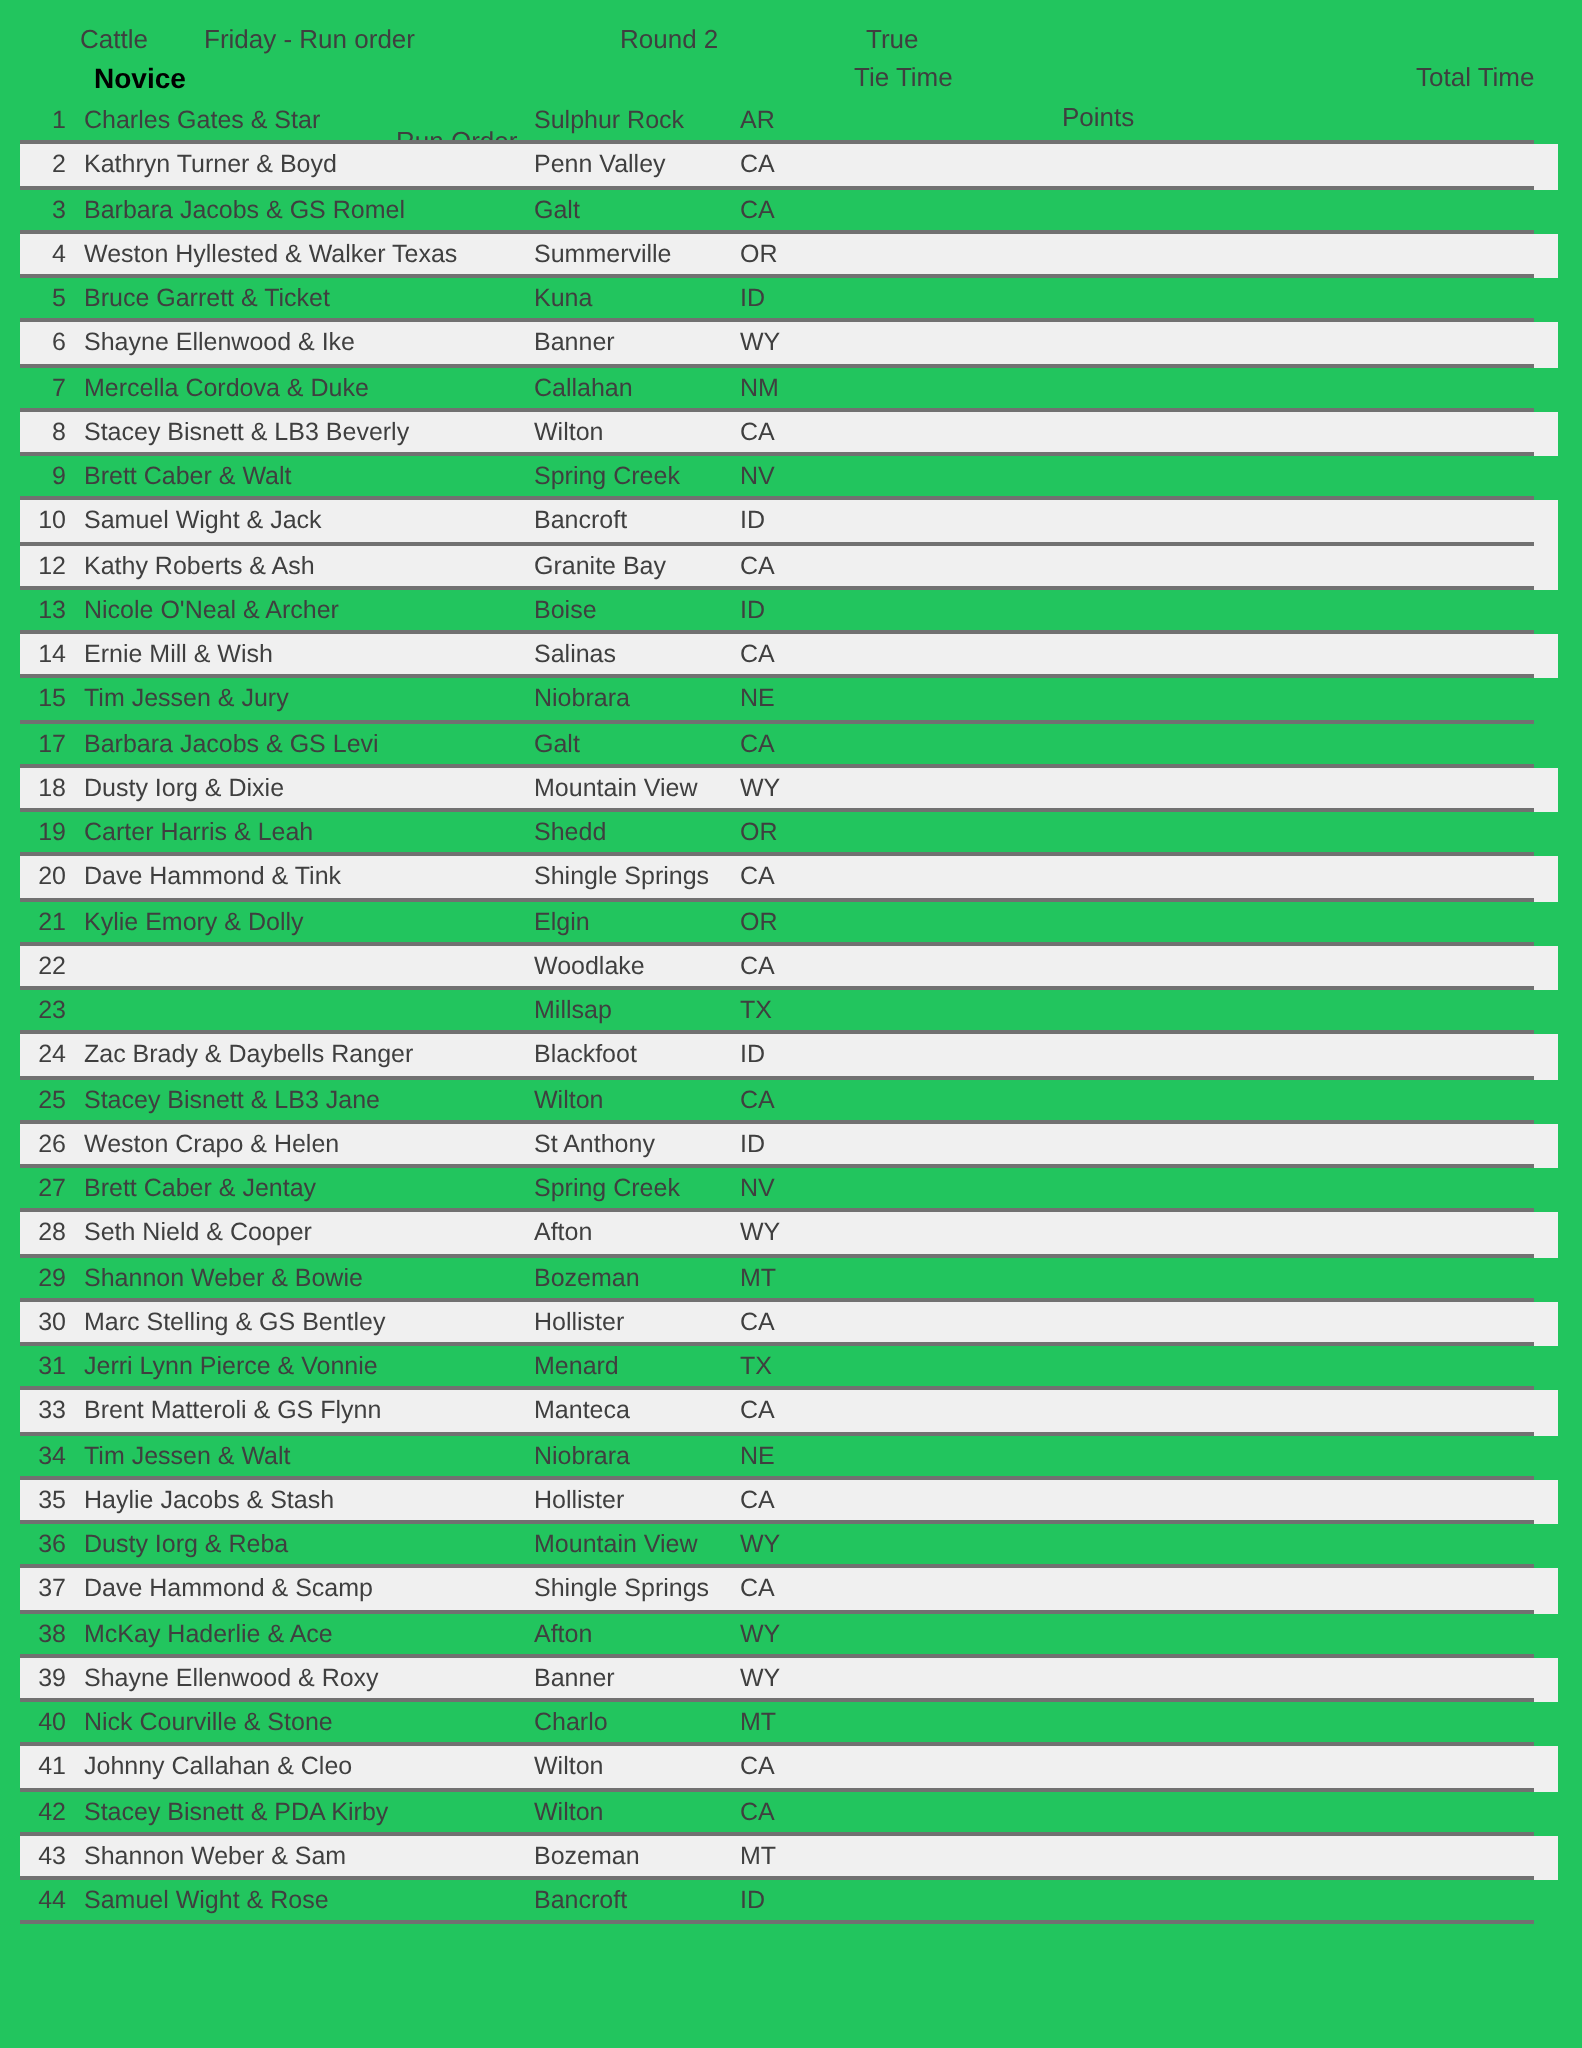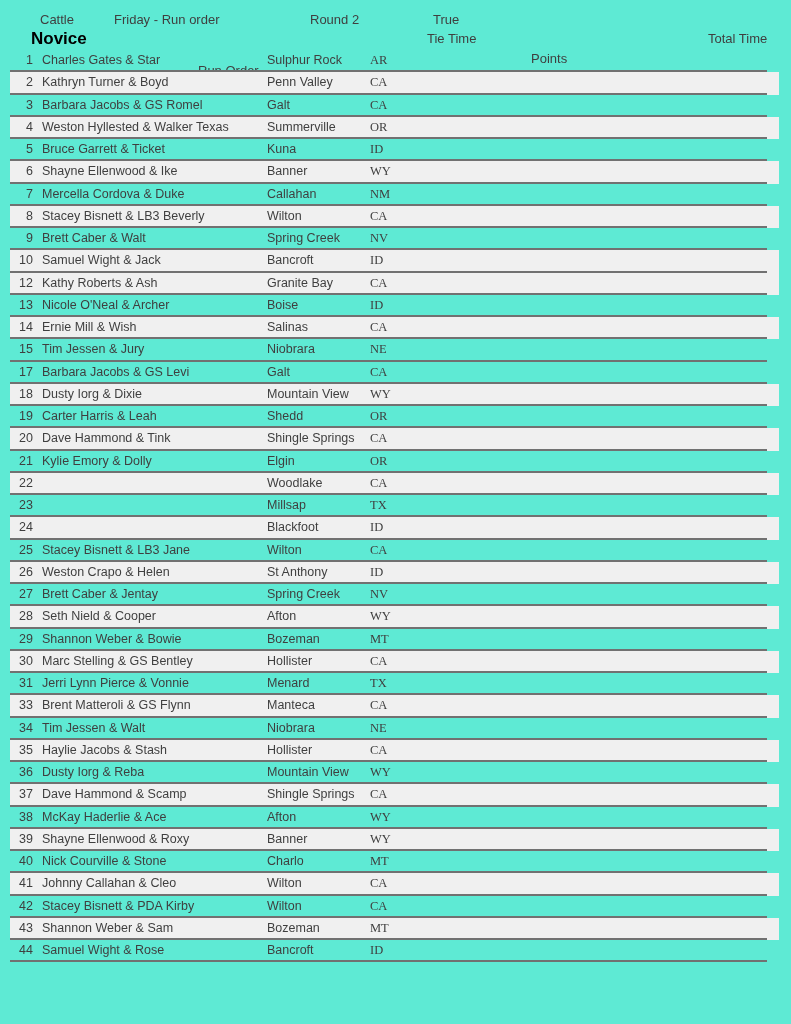--- a/index.html
+++ b/index.html
@@ -1,35 +1,35 @@
 <!DOCTYPE html>
 <html><head>
 <meta charset="utf-8">
 <style>
   html,body{margin:0;padding:0;background:#ffffff;}
   .page{
     position:relative;
     width:791px;height:1024px;
-    background:#5eead4;
+    background:#22c55e;
     font-family:"Liberation Sans", sans-serif;
     color:#3f3f3f;
     overflow:hidden;
   }
   .hd{
     position:absolute;
     white-space:nowrap;
     font-size:13px;
     line-height:16px;
     height:16px;
   }
   .p-cattle{left:40px;top:12px;}
-  .p-session{left:114px;top:12px;}
+  .p-session{left:102px;top:12px;}
   .p-round{left:310px;top:12px;}
   .p-flag{left:433px;top:12px;}
-  .p-division{left:12px;top:31px;font-weight:bold;color:#000000;font-size:17px;padding-left:19px;}
+  .p-division{left:28px;top:31px;font-weight:bold;color:#000000;font-size:14px;padding-left:19px;}
   .p-runorder{left:198px;top:31px;margin-top:32px;}
   .p-tietime{left:427px;top:31px;}
   .p-points{left:531px;top:31px;margin-top:20px;}
   .p-totaltime{left:708px;top:31px;}
 
   .tbl{
     position:absolute;
     left:10px;top:50px;
     width:769px;
   }
@@ -49,21 +49,21 @@
   .cell{
     position:absolute;
     top:0;
     line-height:21px;
     font-size:12.5px;
     white-space:nowrap;
   }
   .c-num{left:0;width:23px;text-align:right;}
   .c-name{left:32px;}
   .c-city{left:257px;}
-  .c-state{left:360px;font-family:Liberation Serif, serif;}
+  .c-state{left:360px;}
 </style>
 </head>
 <body>
 
 <div class="page">
   <span class="hd p-cattle">Cattle</span>
   <span class="hd p-session">Friday - Run order</span>
   <span class="hd p-round">Round 2</span>
   <span class="hd p-flag">True</span>
 
@@ -193,20 +193,21 @@
         <span class="cell c-city">Woodlake</span>
         <span class="cell c-state">CA</span>
       </div>
       <div class="row">
         <span class="cell c-num">23</span>
         <span class="cell c-city">Millsap</span>
         <span class="cell c-state">TX</span>
       </div>
       <div class="row striped">
         <span class="cell c-num">24</span>
+        <span class="cell c-name">Zac Brady &amp; Daybells Ranger</span>
         <span class="cell c-city">Blackfoot</span>
         <span class="cell c-state">ID</span>
       </div>
       <div class="row">
         <span class="cell c-num">25</span>
         <span class="cell c-name">Stacey Bisnett &amp; LB3 Jane</span>
         <span class="cell c-city">Wilton</span>
         <span class="cell c-state">CA</span>
       </div>
       <div class="row striped">

